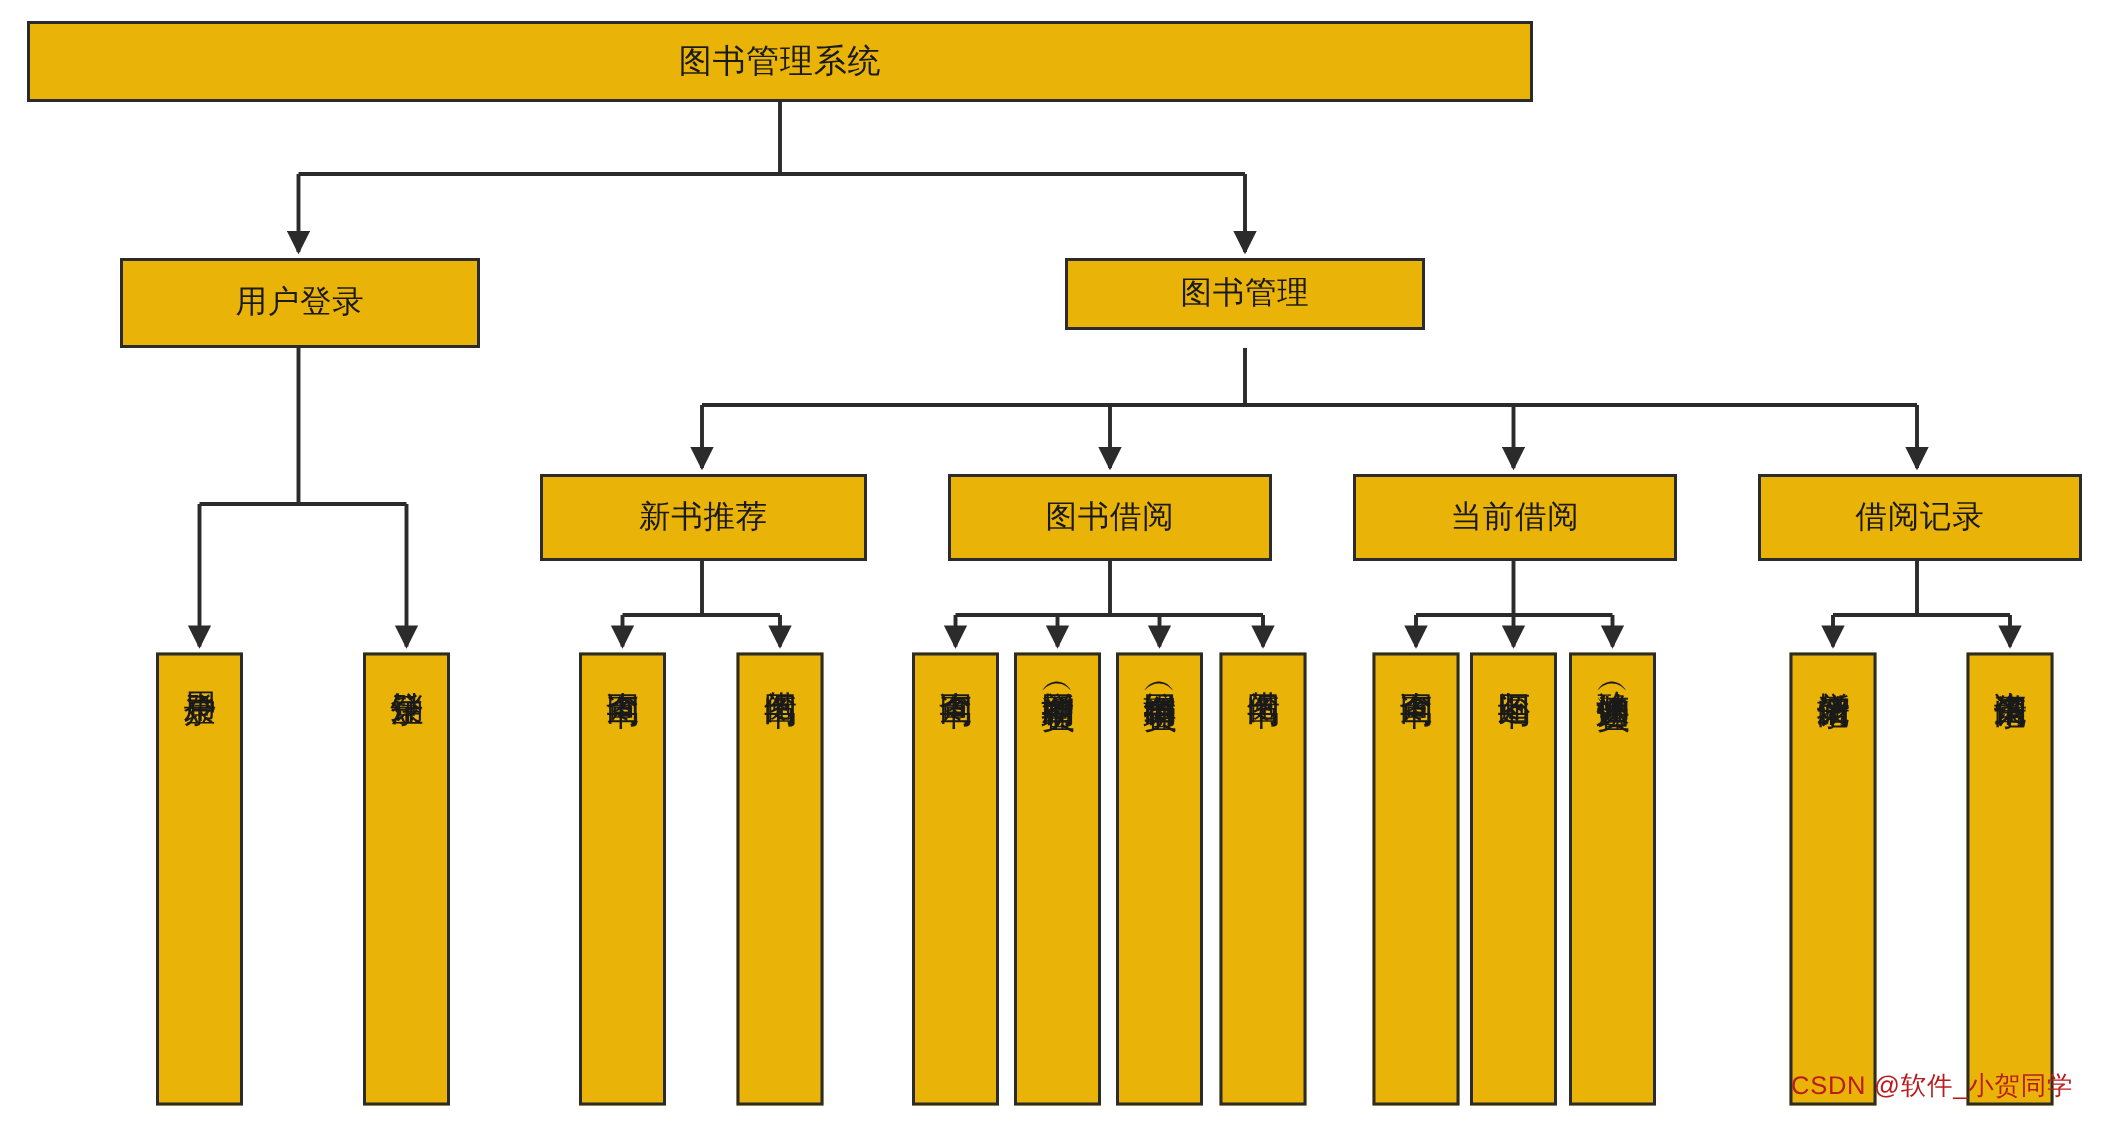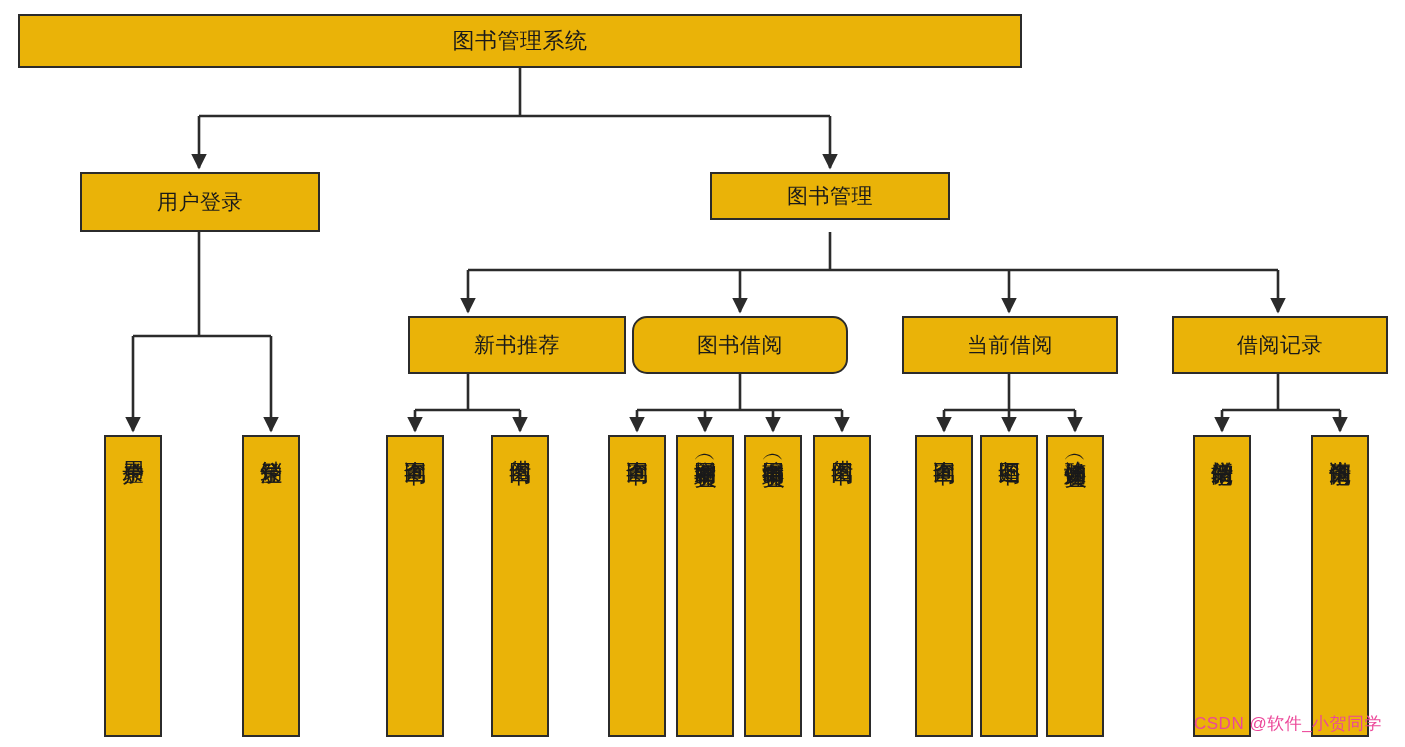--- a/index.html
+++ b/index.html
@@ -54,21 +54,21 @@
     writing-mode: vertical-rl;
     text-orientation: upright;
     font-size: 22px;
     line-height: 1.12;
     letter-spacing: 1px;
     white-space: nowrap;
   }
   #root-node .label { font-size: 22px; }
   .watermark {
     position: absolute;
-    color: #ec4899;
+    color: #b91c1c;
     font-size: 17px;
     letter-spacing: 0.5px;
     white-space: nowrap;
     font-family: "Liberation Sans", "DejaVu Sans", sans-serif;
   }
 </style>
 </head>
 <body>
 
 <div id="canvas">
@@ -128,24 +128,24 @@
     <span class="label">图书管理系统</span>
   </div>
 
   <div class="node horizontal" style="left:80px; top:172px; width:240px; height:60px;">
     <span class="label">用户登录</span>
   </div>
   <div class="node horizontal" style="left:710px; top:172px; width:240px; height:48px;">
     <span class="label">图书管理</span>
   </div>
 
-  <div class="node horizontal" style="left:360px; top:316px; width:218px; height:58px;margin-left:48px;">
+  <div class="node horizontal" style="left:360px; top:316px; width:218px; height:58px;">
     <span class="label">新书推荐</span>
   </div>
-  <div class="node horizontal" style="left:632px; top:316px; width:216px; height:58px;border-radius:15px;">
+  <div class="node horizontal" style="left:632px; top:316px; width:216px; height:58px;">
     <span class="label">图书借阅</span>
   </div>
   <div class="node horizontal" style="left:1172px; top:316px; width:216px; height:58px;">
     <span class="label">借阅记录</span>
   </div>
   <div class="node horizontal" style="left:902px; top:316px; width:216px; height:58px;">
     <span class="label">当前借阅</span>
   </div>
 
   <div class="node vertical" style="left:104px; top:435px; width:58px; height:302px;">

